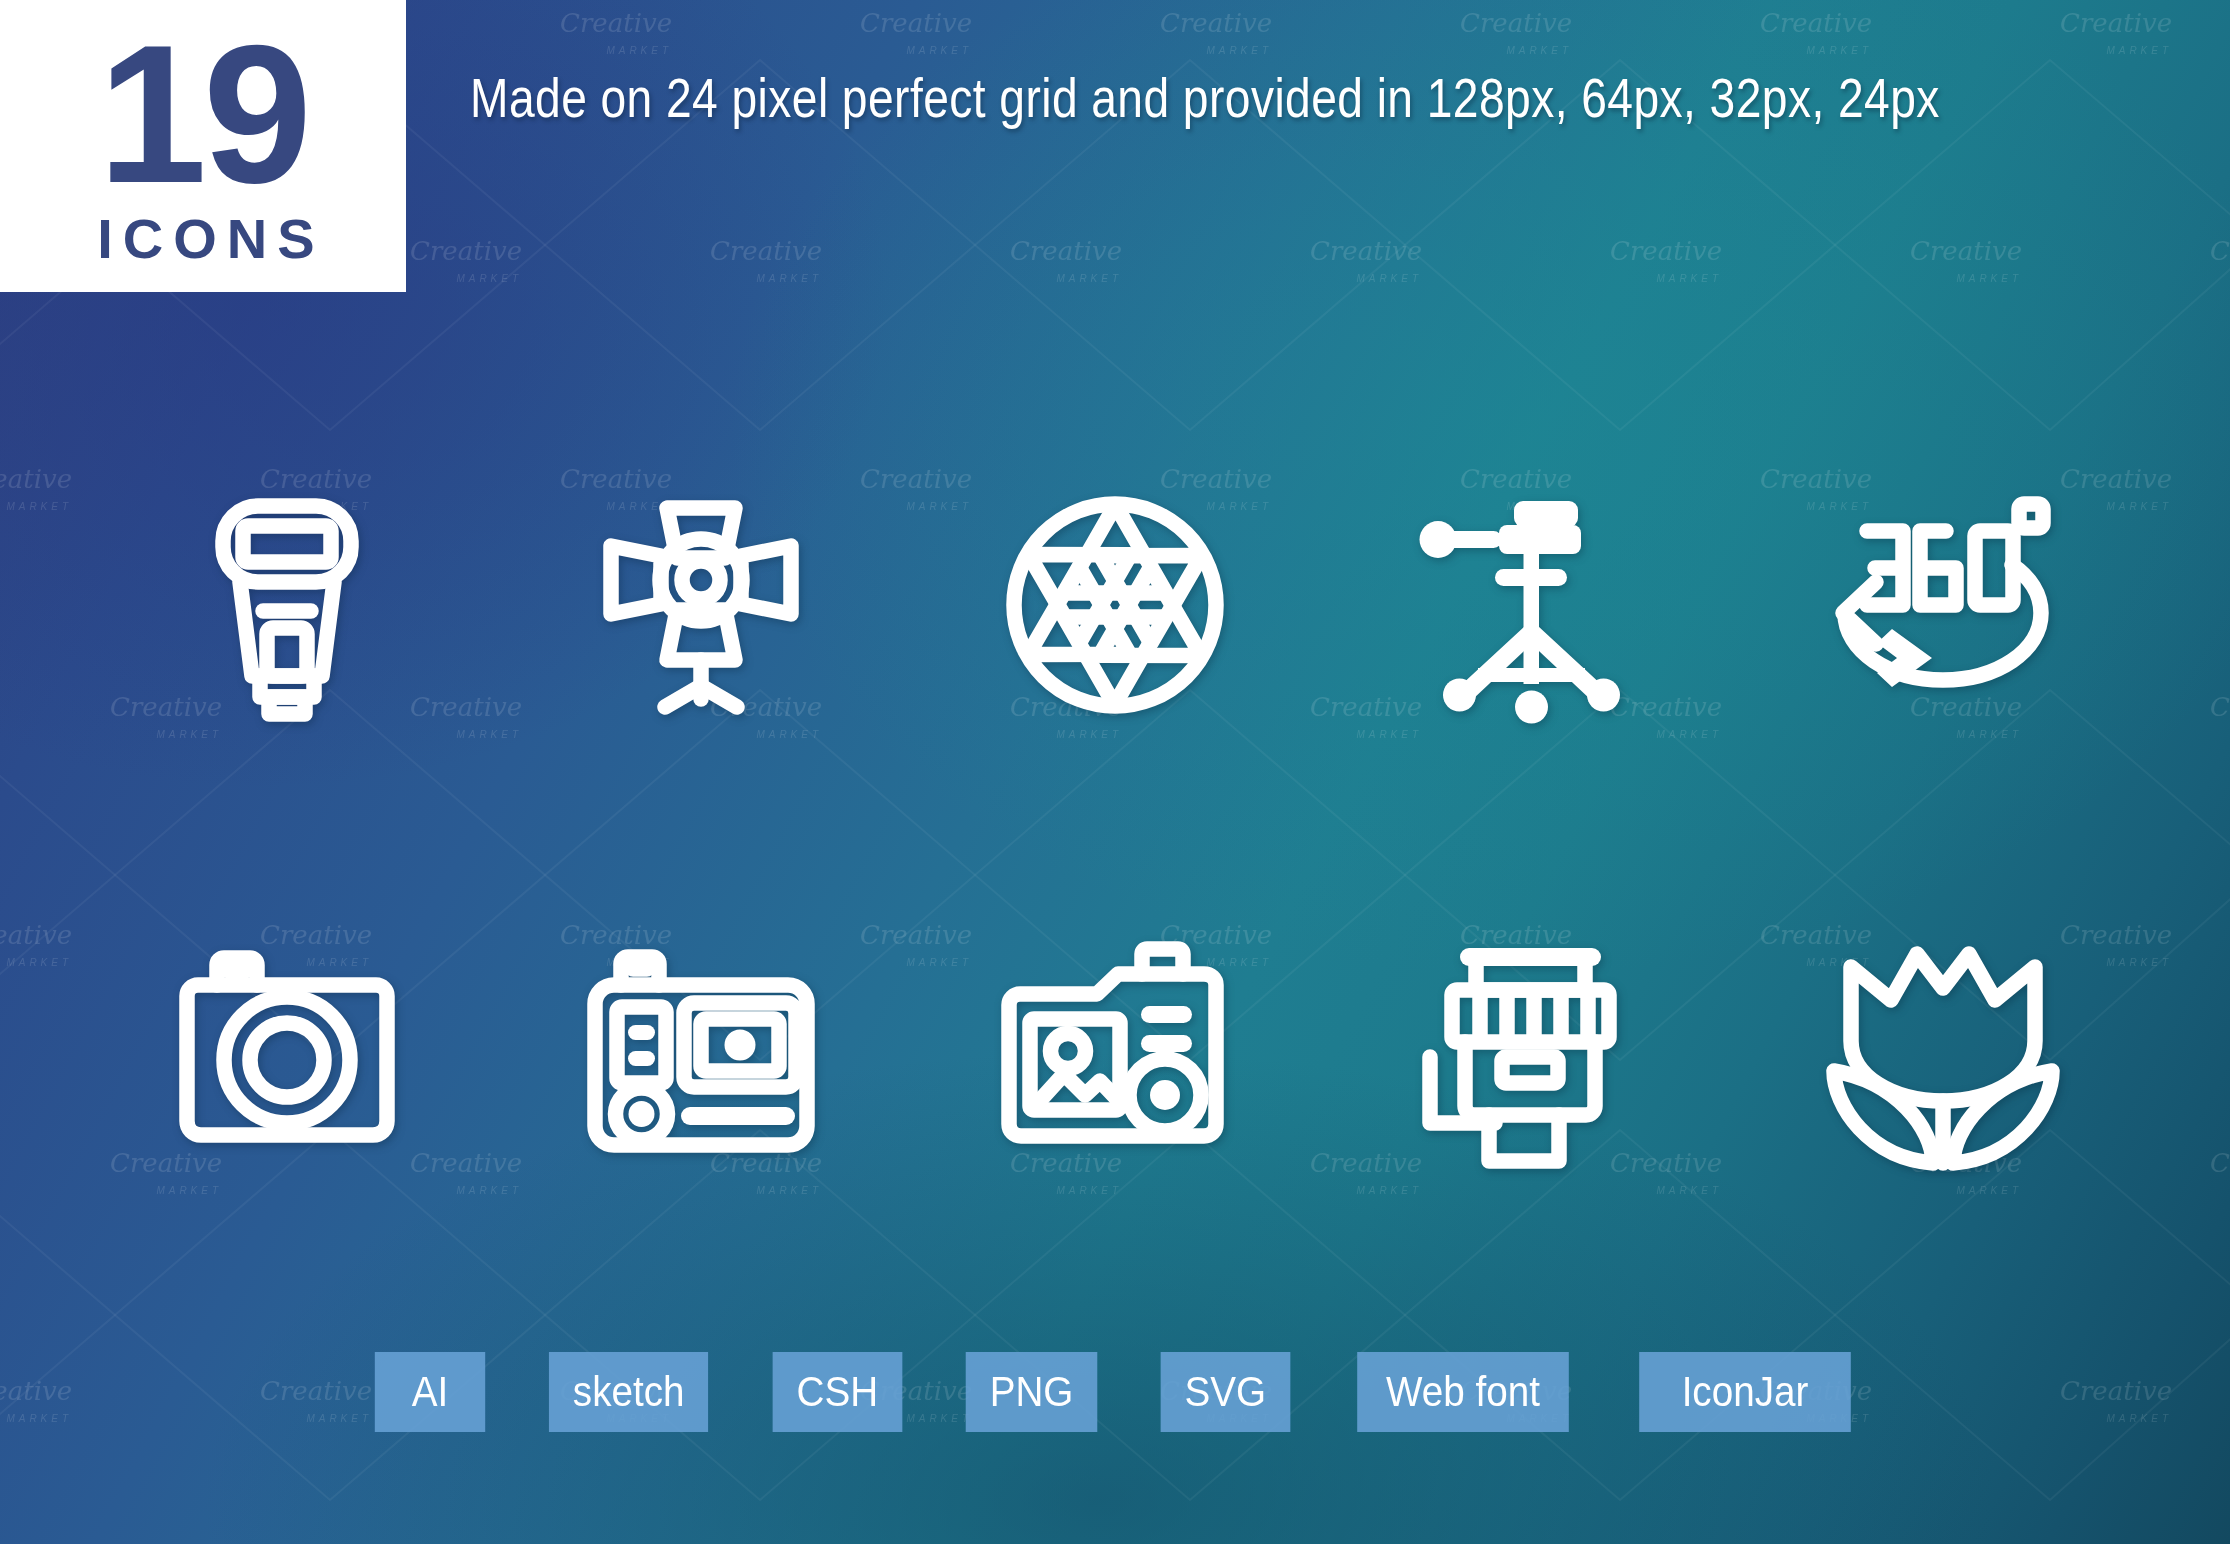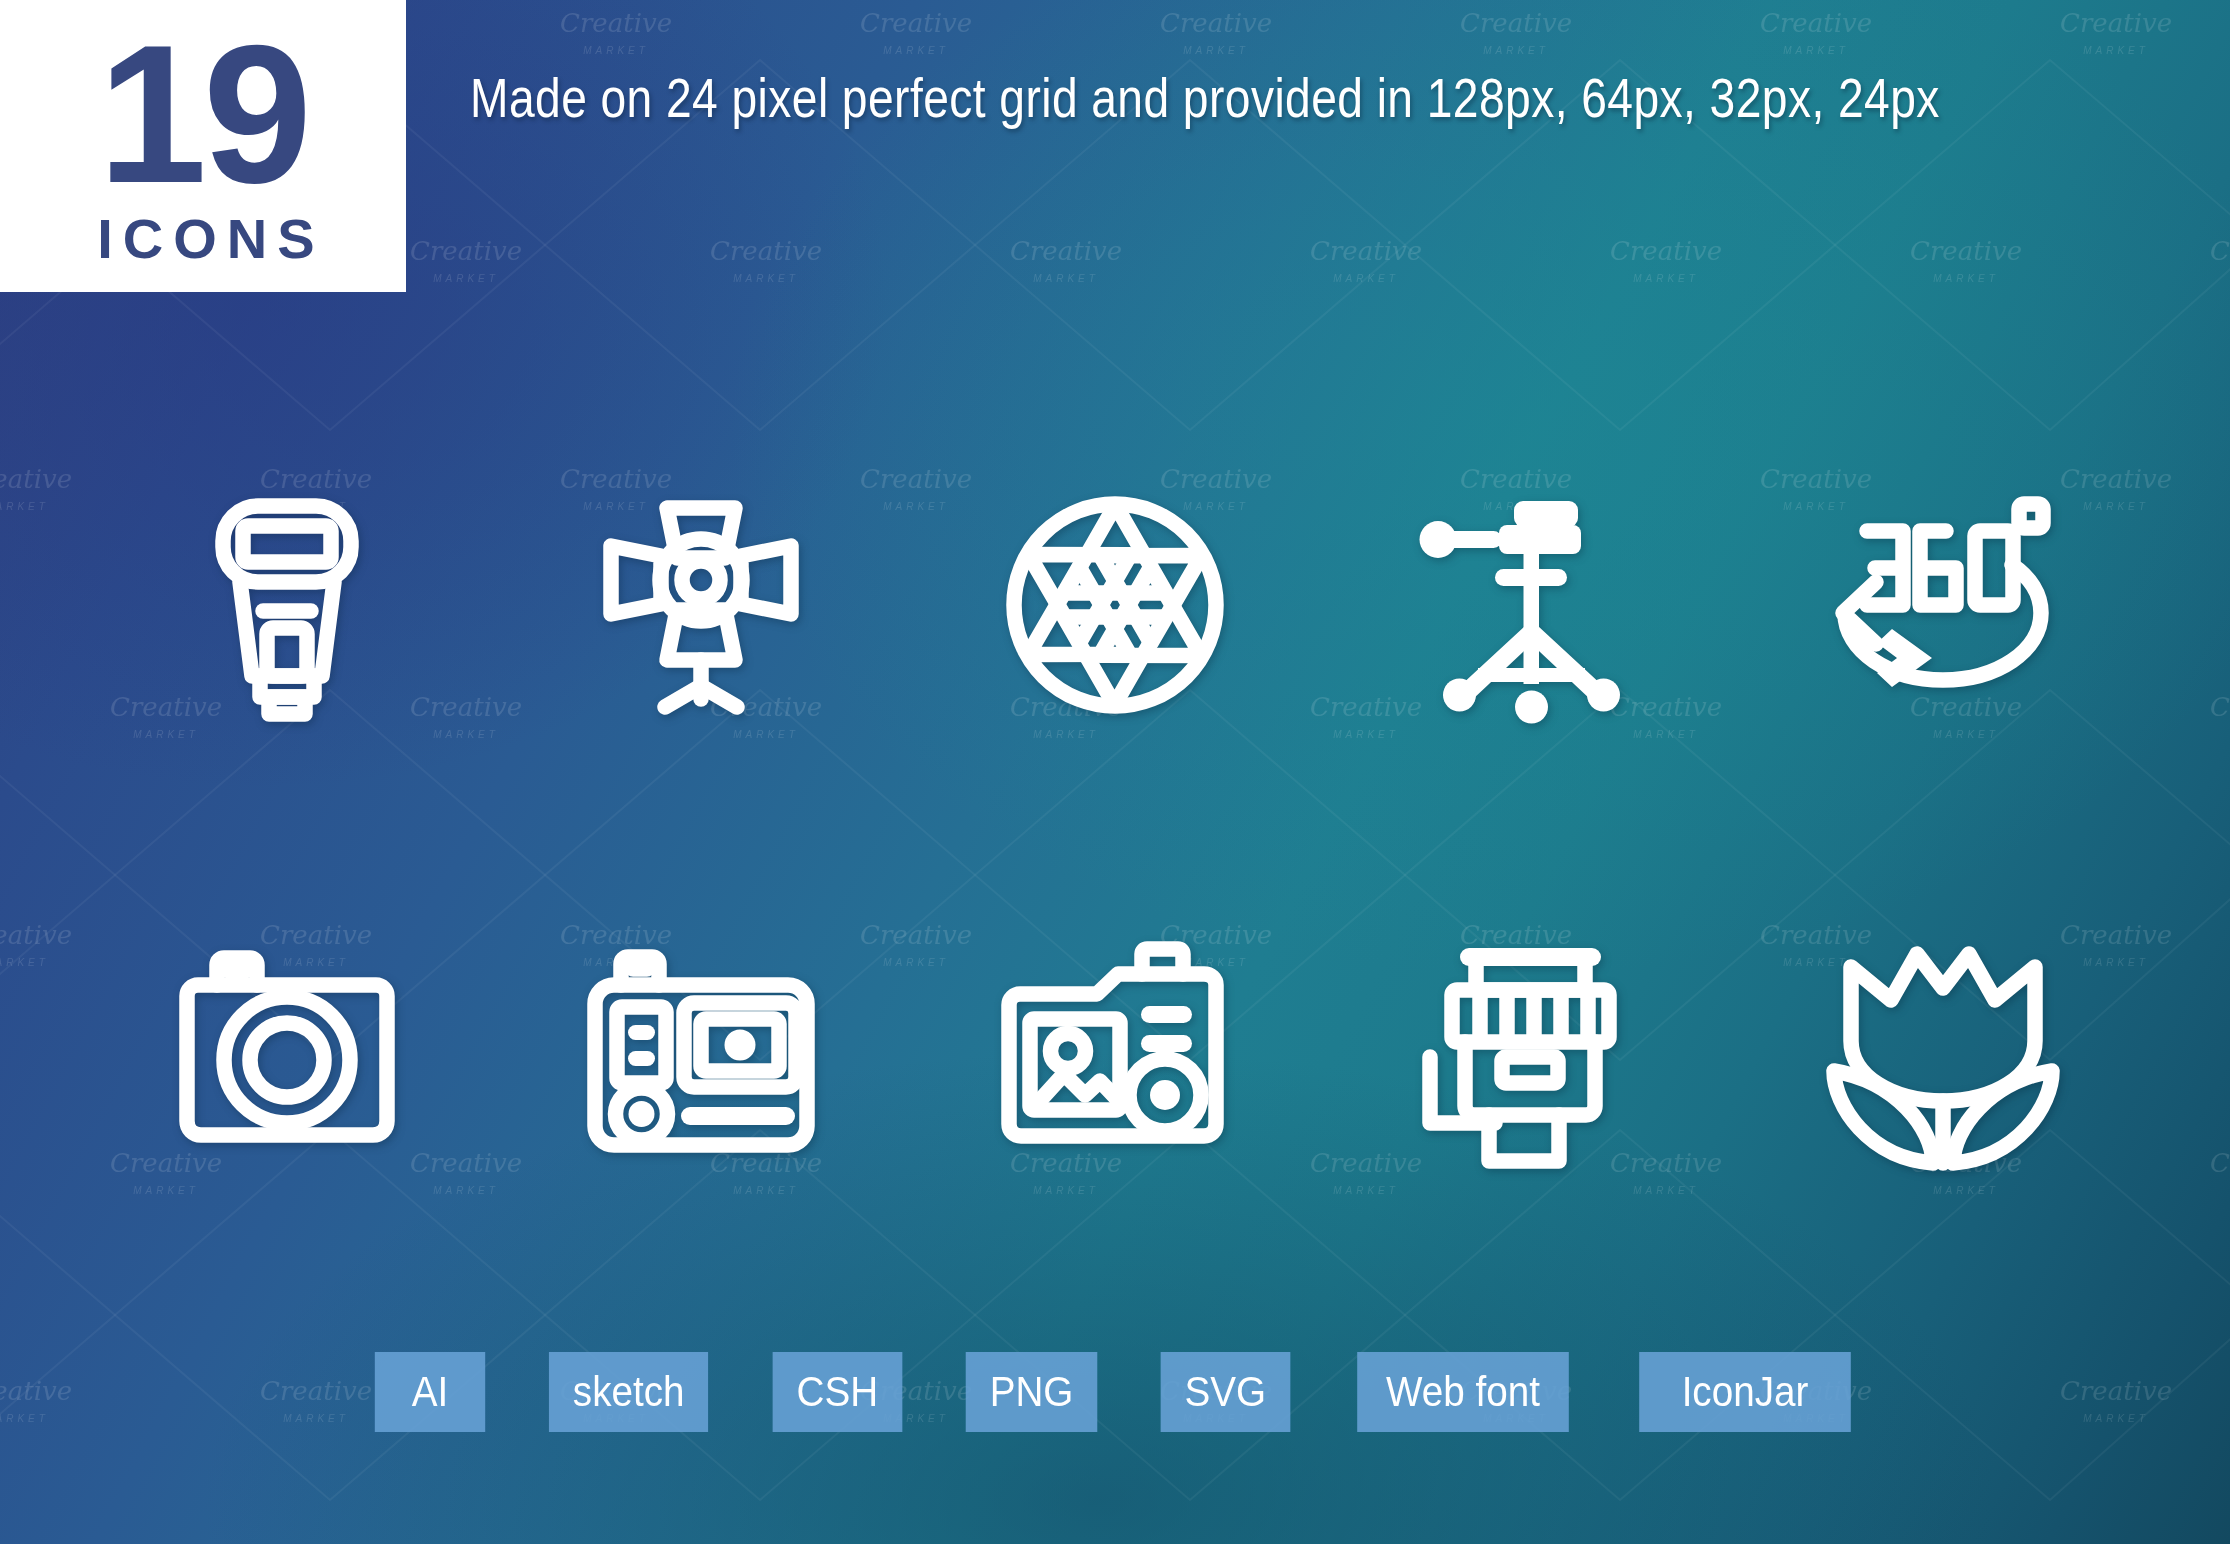--- a/index.html
+++ b/index.html
@@ -41,21 +41,21 @@
       radial-gradient(ellipse 900px 700px at 260px 300px, rgba(40,56,130,0.55) 0%, rgba(40,56,130,0) 70%),
       radial-gradient(ellipse 1200px 600px at 1100px 1500px, rgba(18,70,100,0.55) 0%, rgba(18,70,100,0) 75%);
   }
   
   #bg-lines { position: absolute; inset: 0; opacity: .5; }
 
   
   #watermarks { position: absolute; inset: 0; pointer-events: none; }
   .wm {
     position: absolute;
-    text-align: center;
+    text-align: right;
     color: rgba(255,255,255,0.13);
     line-height: 1;
     white-space: nowrap;
   }
   .wm .wm-a {
     font-family: "DejaVu Serif", serif;
     font-style: italic;
     font-size: 26px;
     display: block;
   }

